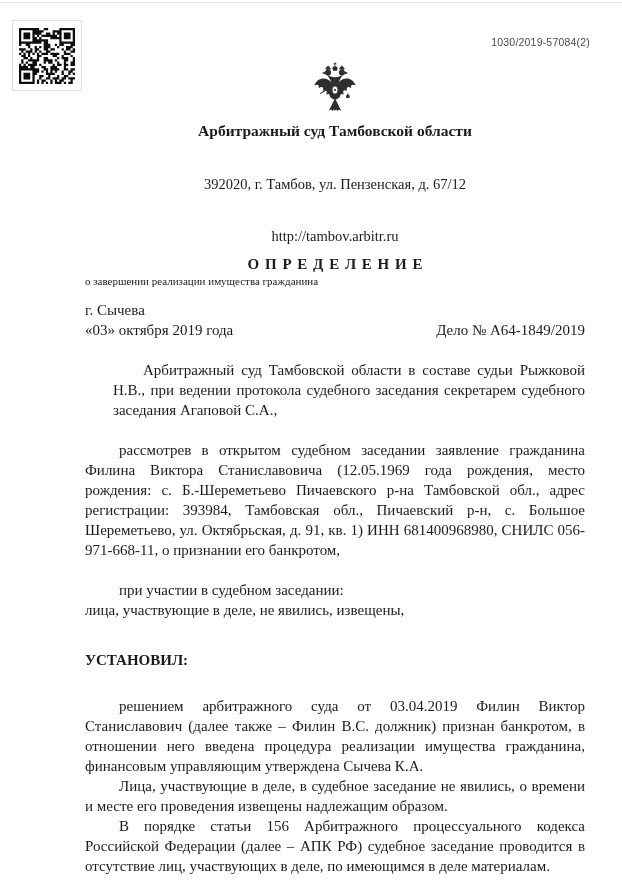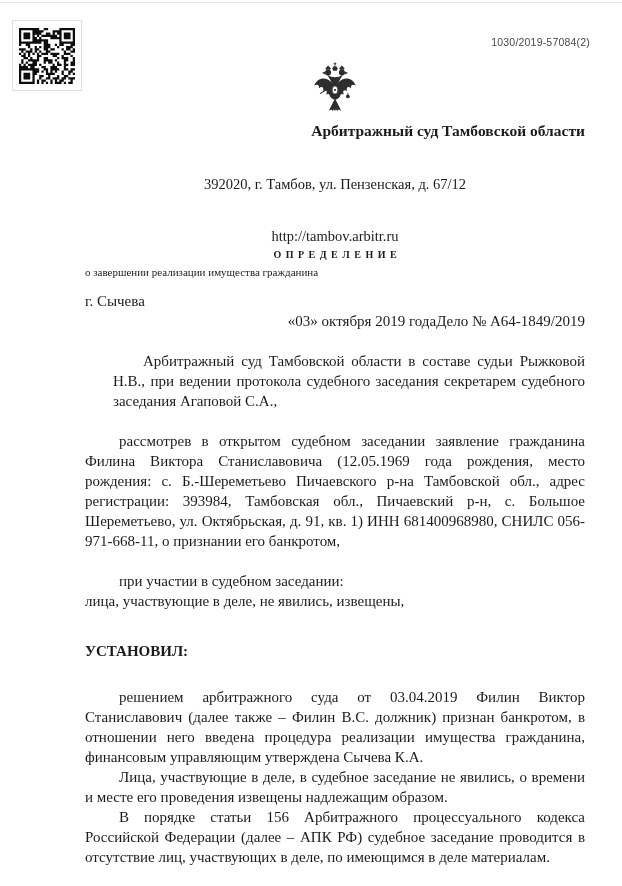--- a/index.html
+++ b/index.html
@@ -43,47 +43,47 @@
     left: 85px; right: 37px; top: 0;
     font-size: 15px;
     line-height: 20px;
   }
   .emblem {
     width: 46px; height: 56px;
     margin: 62px auto 4px auto;
     display: block;
   }
   .court-name {
-    text-align: right;
+    text-align: center;
     font-weight: bold;
     font-size: 15.5px;
     line-height: 18px;
   }
   .court-address, .court-url {
     text-align: center;
     font-size: 14.5px;
     line-height: 16px;
     margin-top: 36px;
   }
   .doc-title {
-    margin-top: 2px;
+    margin-top: 11px;
     text-align: center;
     font-weight: bold;
-    font-size: 10px;
+    font-size: 15px;
     line-height: 18px;
     word-spacing: 2px;
   }
   .doc-subtitle {
     font-size: 11px;
     line-height: 16px;
   }
   .city-line { margin-top: 11px; }
   .date-row {
     display: flex;
-    justify-content: flex-end;
+    justify-content: space-between;
   }
   .resolution-block { margin-top: 20px; }
   .para {
     text-align: justify;
     text-indent: 34px;
   }
   .para-composition { margin-top: 20px; text-indent: 30px; margin-left: 28px; }
   .para-review { margin-top: 20px; }
   .participants-label { margin-top: 20px; text-indent: 34px; }
   .ustanovil {

